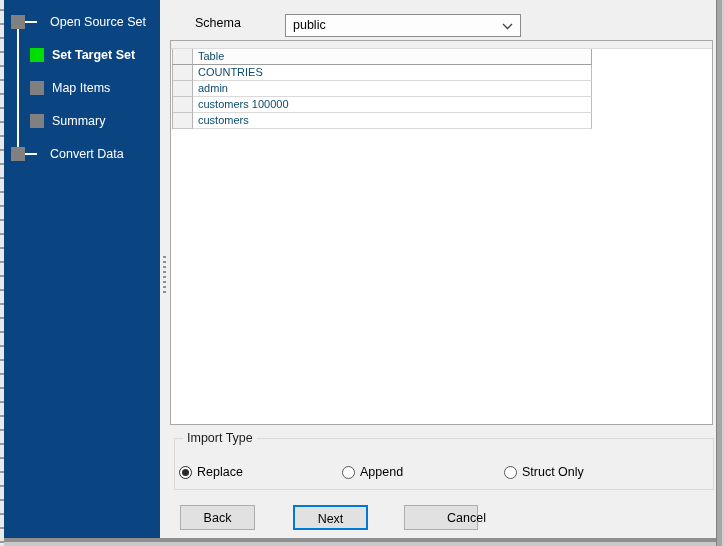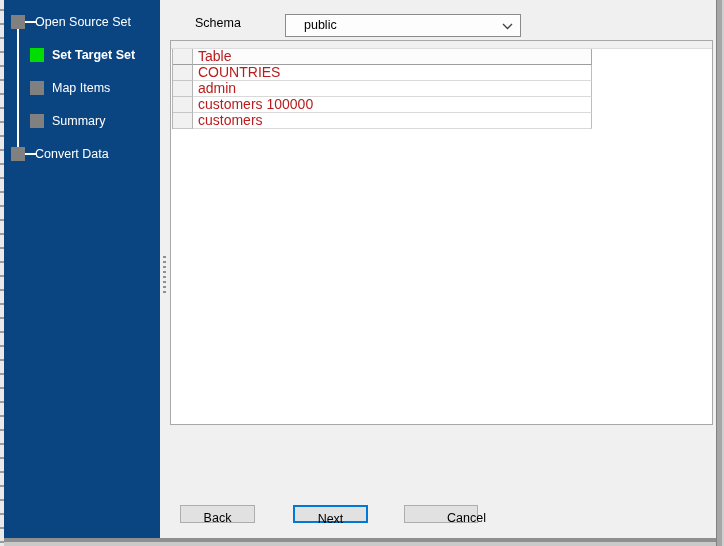--- a/index.html
+++ b/index.html
@@ -13,72 +13,72 @@
 
   
   .sidebar{position:absolute;left:4px;top:0;width:156px;height:538px;background:#0a4481;}
   .vline{position:absolute;left:13px;top:29px;width:2px;height:118px;background:#ffffff;}
   .hline{position:absolute;width:12px;height:2px;background:#ffffff;}
   .hline.h1{left:21px;top:21px;}
   .hline.h2{left:21px;top:153px;}
   .step{position:absolute;display:flex;align-items:center;height:14px;cursor:default;}
   .step .sq{width:14px;height:14px;background:#808080;flex:0 0 14px;}
   .step.active .sq{background:#00dd00;}
-  .step .lbl{color:#ffffff;font-size:12.5px;white-space:nowrap;margin-left:10px;}
+  .step .lbl{color:#ffffff;font-size:12.5px;white-space:nowrap;margin-left:25px;}
   .step.active .lbl{font-weight:bold;margin-left:8px;text-align:center;}
   .step.indent .lbl{margin-left:8px;}
   .s0{left:7px;top:15px;}
   .s1{left:26px;top:48px;}
   .s2{left:26px;top:81px;}
   .s3{left:26px;top:114px;}
   .s4{left:7px;top:147px;}
 
   
   .gutter{position:absolute;left:160px;top:0;width:10px;height:538px;background:#f0f0f0;cursor:ew-resize;}
   .grip{position:absolute;left:3px;top:256px;width:3px;height:37px;
     background:repeating-linear-gradient(#8f8f8f 0 2px,transparent 2px 5px);}
 
   
   .schema-label{position:absolute;left:195px;top:16px;font-size:12.5px;color:#000000;}
   .combo{position:absolute;left:285px;top:14px;width:236px;height:23px;box-sizing:border-box;
     background:#fdfdfd;border:1px solid #8b8b8b;font-size:12.5px;color:#000;
-    line-height:21px;padding-left:18px;cursor:default;}
+    line-height:21px;padding-left:7px;cursor:default;}
   .combo .chev{position:absolute;right:7px;top:8px;}
 
   
   .panel{position:absolute;left:170px;top:40px;width:543px;height:385px;box-sizing:border-box;
     background:#ffffff;border:1px solid #a8a8a8;}
   .topstrip{position:absolute;left:0;top:0;width:541px;height:7px;background:#f0f0f0;
     border-bottom:1px solid #dcdcdc;}
   .grid{position:absolute;left:1px;top:8px;width:419px;border-left:1px solid #b4b4b4;}
   .grow{display:flex;height:16px;box-sizing:border-box;}
   .grow .rh{width:20px;flex:0 0 20px;box-sizing:border-box;background:#f1f1f1;
     border-right:1px solid #b4b4b4;border-bottom:1px solid #c6c6c6;}
   .grow .dc{flex:1;box-sizing:border-box;border-right:1px solid #bdbdbd;
-    border-bottom:1px solid #d9d9d9;font-size:14px;color:#b91c1c;
+    border-bottom:1px solid #d9d9d9;font-size:11px;color:#0c4a6e;
     line-height:15px;padding-left:5px;white-space:nowrap;overflow:hidden;background:#fff;}
   .grow.hdr .rh{border-bottom:1px solid #9d9d9d;}
   .grow.hdr .dc{background:#fcfcfc;border-bottom:1px solid #9d9d9d;border-right:1px solid #a8a8a8;}
 
   
   .group{position:absolute;left:174px;top:438px;width:540px;height:52px;box-sizing:border-box;
     border:1px solid #d9d9d9;}
   .group-title{position:absolute;left:8px;top:-8px;background:#f0f0f0;padding:0 4px;
     font-size:12.5px;color:#1c1c1c;}
   .radio-opt{position:absolute;top:26px;display:flex;align-items:center;cursor:default;}
   .radio-opt .circ{width:13px;height:13px;box-sizing:border-box;border:1px solid #5a5a5a;
     border-radius:50%;background:#ffffff;margin-right:5px;position:relative;}
   .radio-opt.checked .circ{border:1px solid #2b2b2b;}
   .radio-opt.checked .circ::after{content:"";position:absolute;left:2px;top:2px;width:7px;height:7px;
     border-radius:50%;background:#2b2b2b;}
   .radio-opt .rlbl{font-size:12.5px;color:#000;}
   .r0{left:4px;}  .r1{left:167px;}  .r2{left:329px;}
 
   
-  .btn{position:absolute;top:505px;height:18px;box-sizing:border-box;background:#e1e1e1;
+  .btn{position:absolute;top:505px;height:25px;box-sizing:border-box;background:#e1e1e1;
     border:1px solid #adadad;font-family:"Liberation Sans",sans-serif;font-size:12.5px;color:#000;
     text-align:center;line-height:22px;cursor:default;}
   .btn-back{left:180px;width:75px;}
   .btn-next{left:293px;width:75px;border:2px solid #0078d7;}
   .btn-cancel{left:404px;width:74px;padding-left:42px;}
 
   
   .bottom-edge{position:absolute;left:4px;top:538px;width:720px;height:8px;
     background:linear-gradient(#8f8f8f 0 4px,#c9c9c9 4px 8px);}
   .right-edge{position:absolute;left:716px;top:0;width:8px;height:546px;background:#a6a6a6;
@@ -149,20 +149,35 @@
         <div class="rh"></div>
         <div class="dc">customers 100000</div>
       </div>
       <div class="grow">
         <div class="rh"></div>
         <div class="dc">customers</div>
       </div>
     </div>
   </div>
 
+  <div class="group">
+    <span class="group-title">Import Type</span>
+    <div class="radio-opt r0 checked">
+      <span class="circ"></span>
+      <span class="rlbl">Replace</span>
+    </div>
+    <div class="radio-opt r1">
+      <span class="circ"></span>
+      <span class="rlbl">Append</span>
+    </div>
+    <div class="radio-opt r2">
+      <span class="circ"></span>
+      <span class="rlbl">Struct Only</span>
+    </div>
+  </div>
 
   <button class="btn btn-back">Back</button>
   <button class="btn btn-next">Next</button>
   <button class="btn btn-cancel">Cancel</button>
 
   <div class="bottom-edge"></div>
   <div class="right-edge"></div>
 
 </div>
 

